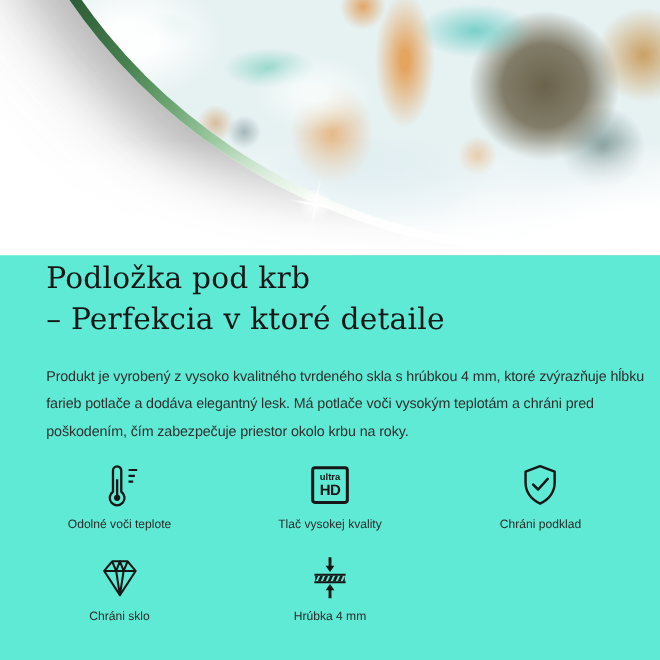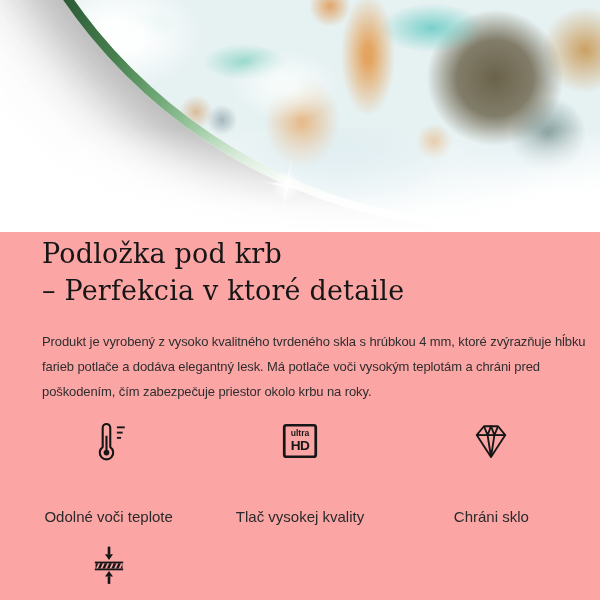--- a/index.html
+++ b/index.html
@@ -1,21 +1,21 @@
 <!DOCTYPE html>
 <html><head>
 <meta charset="utf-8">
 <style>
   html,body{margin:0;padding:0;}
   body{
     width:600px;height:600px;background:#ffffff;overflow:hidden;
     font-family:"Liberation Sans",sans-serif;
     -webkit-font-smoothing:antialiased;
   }
-  .page{position:relative;width:600px;height:600px;background:#fca5a5;}
+  .page{position:relative;width:600px;height:600px;background:#5eead4;}
 
   
   .hero{position:relative;width:600px;height:232px;overflow:hidden;background:#fff;}
   .disc-shadow{
     position:absolute;left:-30px;top:-830px;width:1060px;height:1060px;border-radius:50%;
     background:transparent;
     box-shadow:-20px 22px 45px rgba(60,65,62,.28), -45px 12px 80px rgba(90,95,92,.14);
   }
   .disc-edge{
     position:absolute;inset:0;
@@ -65,23 +65,23 @@
   .title{
     margin:3px 0 0 42px;
     font-family:"DejaVu Serif","Liberation Serif",serif;
     font-weight:400;font-size:27px;line-height:37px;color:#161616;letter-spacing:.2px;
   }
   .desc{margin:20px 0 0 42px;font-size:13px;line-height:25px;color:#2e2e2e;letter-spacing:-0.1px;}
   .desc .d-line{display:block;white-space:nowrap;}
 
   
   .features{margin:14px 13px 0;display:grid;grid-template-columns:repeat(3,1fr);row-gap:18px;}
-  .feature{display:flex;flex-direction:column;align-items:center;gap:40px;}
+  .feature{display:flex;flex-direction:column;align-items:center;}
   .ficon{height:46px;display:flex;align-items:center;justify-content:center;}
-  .flabel{margin-top:6px;font-size:15px;line-height:14px;color:#2a2a2a;text-align:center;}
+  .flabel{margin-top:6px;font-size:11px;line-height:14px;color:#2a2a2a;text-align:center;}
   svg{display:block;}
 </style>
 </head>
 <body>
 
 <div class="page">
 
   <div class="hero">
     <div class="disc-shadow"></div>
     <div class="disc-edge"></div>
@@ -122,20 +122,29 @@
       <div class="ficon">
         <svg width="42" height="42" viewBox="0 0 40 40">
           <rect x="5" y="5" width="30" height="30" rx="2" fill="none" stroke="#161616" stroke-width="2.6"></rect>
           <text x="20" y="15.5" text-anchor="middle" font-family="Liberation Sans, sans-serif" font-size="8.2" font-weight="bold" fill="#161616">ultra</text>
           <text x="20" y="28.5" text-anchor="middle" font-family="Liberation Sans, sans-serif" font-size="13" font-weight="bold" letter-spacing="-0.5" fill="#161616">HD</text>
         </svg>
       </div>
       <div class="flabel">Tlač vysokej kvality</div>
     </div>
 
+    <div class="feature">
+      <div class="ficon">
+        <svg width="42" height="42" viewBox="0 0 40 40" fill="none" stroke="#161616">
+          <path d="M20 3.6 L32.6 8.4 V17.6 C32.6 26.4 27.2 32.6 20 36 C12.8 32.6 7.4 26.4 7.4 17.6 V8.4 Z" stroke-width="2.1" stroke-linejoin="round"></path>
+          <path d="M14 19.6 L18.3 23.8 L26.6 14.6" stroke-width="2.2" stroke-linecap="round" stroke-linejoin="round"></path>
+        </svg>
+      </div>
+      <div class="flabel">Chráni podklad</div>
+    </div>
 
     <div class="feature">
       <div class="ficon">
         <svg width="44" height="44" viewBox="0 0 40 40" fill="none" stroke="#161616" stroke-width="1.7" stroke-linejoin="round">
           <path d="M7 14.6 L13.6 6.6 H26.4 L33 14.6 L20 34.6 Z"></path>
           <path d="M7 14.6 H33"></path>
           <path d="M13.6 6.6 L16.9 14.6 L20 6.6 L23.1 14.6 L26.4 6.6"></path>
           <path d="M16.9 14.6 L20 34.6 M23.1 14.6 L20 34.6"></path>
         </svg>
       </div>

